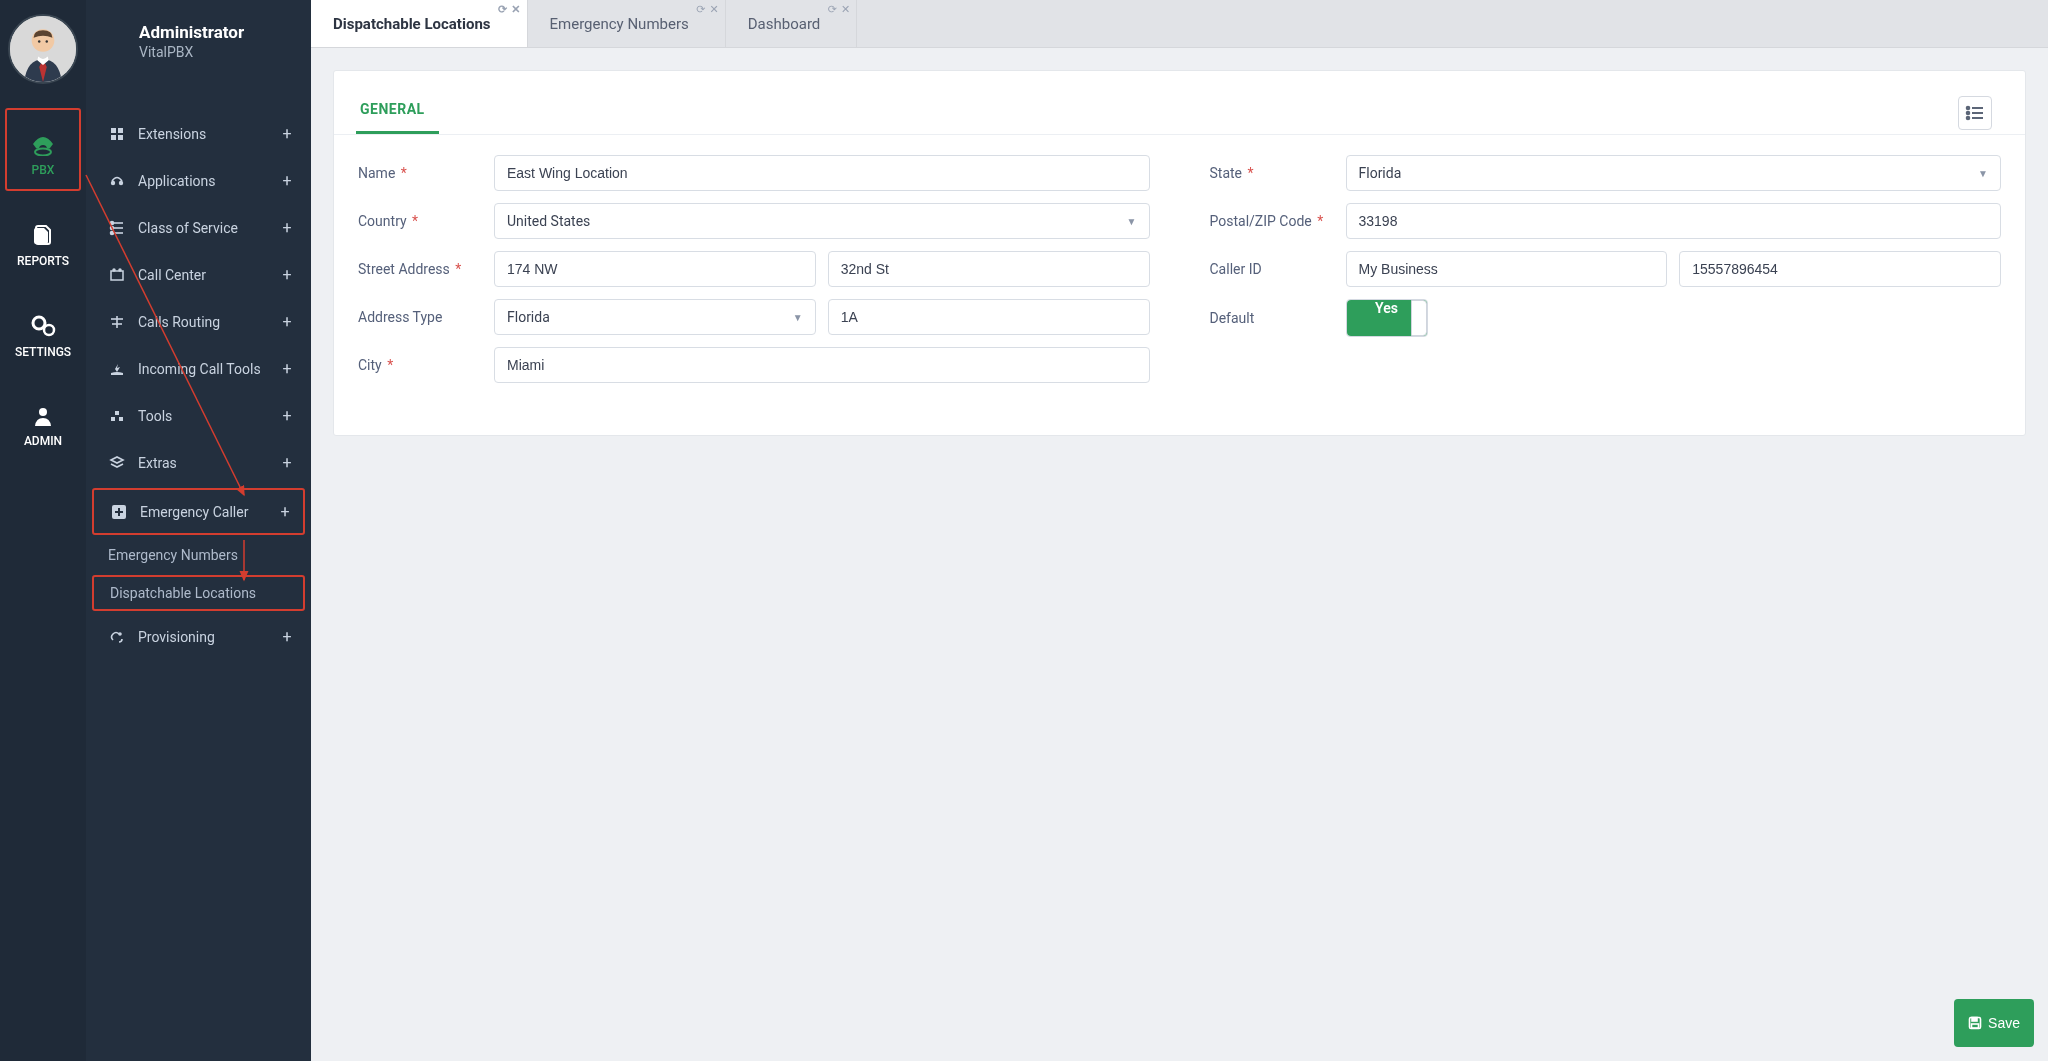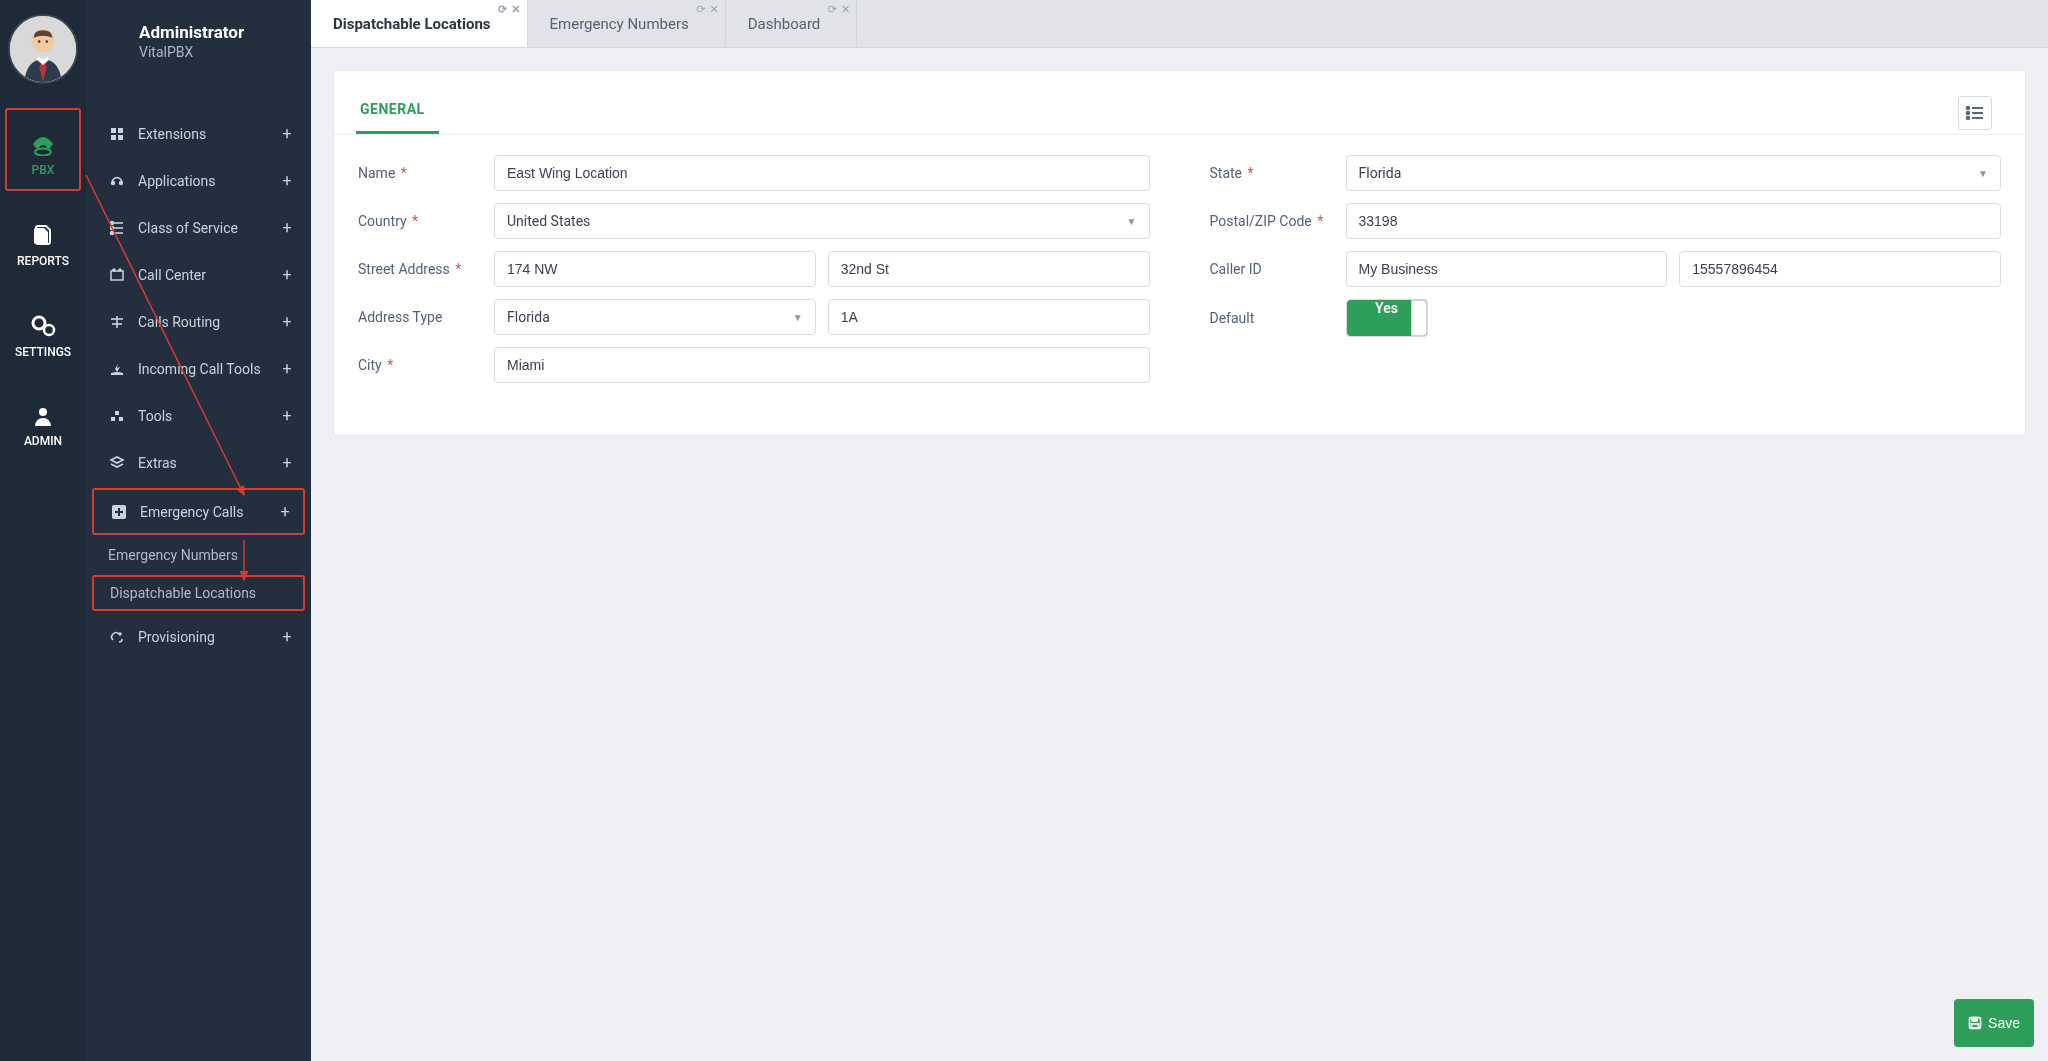--- a/index.html
+++ b/index.html
@@ -257,21 +257,21 @@
       </div>
       <div class="nav-row highlight">
         <div class="nav-left">
             <span class="nav-ico">
               <svg width="16" height="16" viewBox="0 0 16 16" fill="#c9d3e0">
                 <rect x="1" y="1" width="14" height="14" rx="2"></rect>
                 <rect x="7" y="4" width="2" height="8" fill="#232f3e"></rect>
                 <rect x="4" y="7" width="8" height="2" fill="#232f3e"></rect>
               </svg>
             </span>
-            <span>Emergency Calls</span>
+            <span>Emergency Caller</span>
           </div>
         <span class="nav-plus">+</span>
       </div>
       <div class="nav-sub"><span>Emergency Numbers</span></div>
       <div class="nav-sub highlight"><span>Dispatchable Locations</span></div>
       <div class="nav-row">
         <div class="nav-left">
             <span class="nav-ico">
               <svg width="16" height="16" viewBox="0 0 16 16" fill="none" stroke="#c9d3e0" stroke-width="1.6">
                 <path d="M4 11 q-3 -3 0 -6 q3 -3 6 0"></path>

